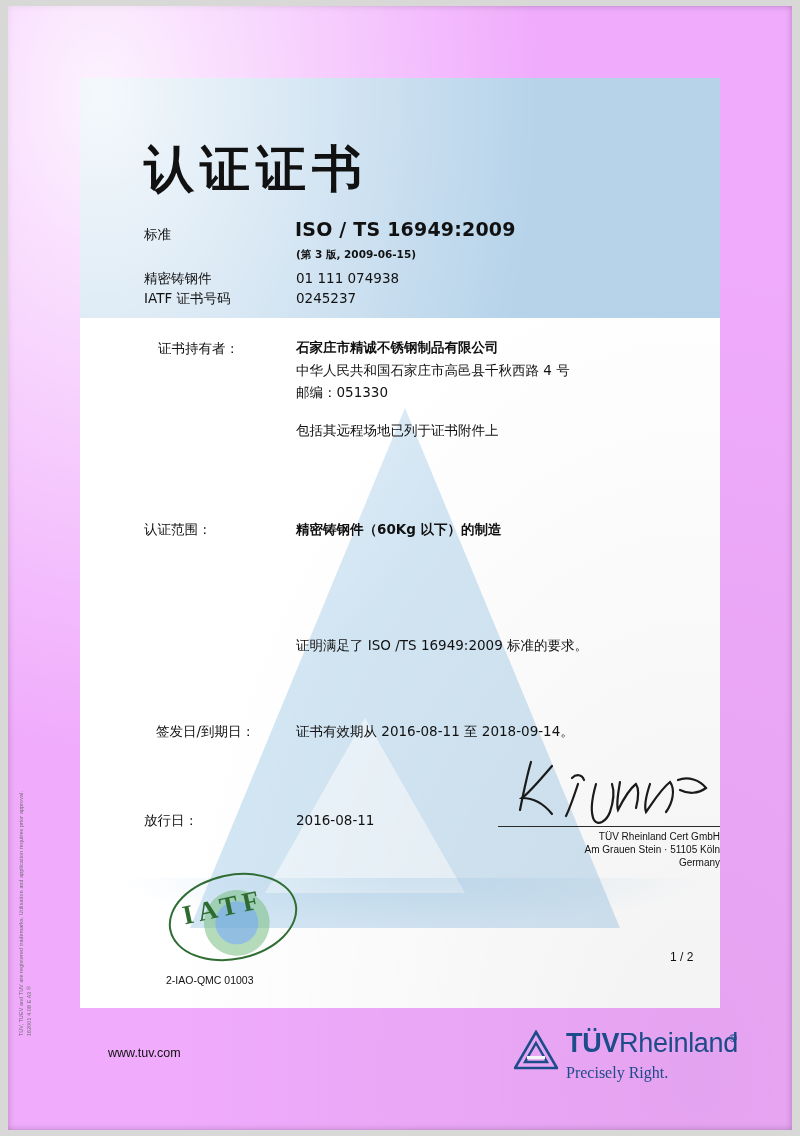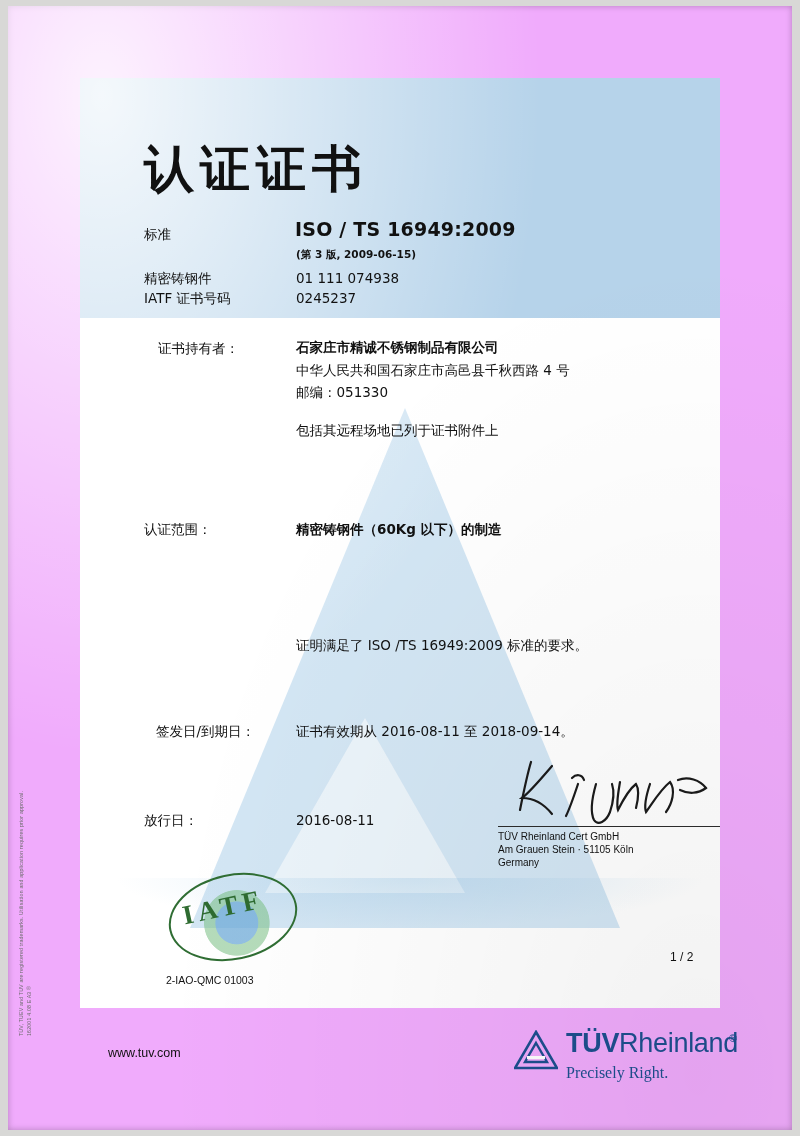--- a/index.html
+++ b/index.html
@@ -159,20 +159,21 @@
   #sig-line {
     position: absolute;
     left: 418px; top: 748px;
     width: 222px; height: 0;
     border-top: 1px solid #2b2b2b;
     z-index: 5;
   }
   #sig-block {
     left: 418px; top: 752px;
     width: 222px;
+    text-align: right;
     font-size: 10px;
     line-height: 13px;
     color: #111;
     font-family: "Liberation Sans", sans-serif;
   }
 
   
   #seal {
     left: 88px; top: 788px;
     width: 128px; height: 112px;

